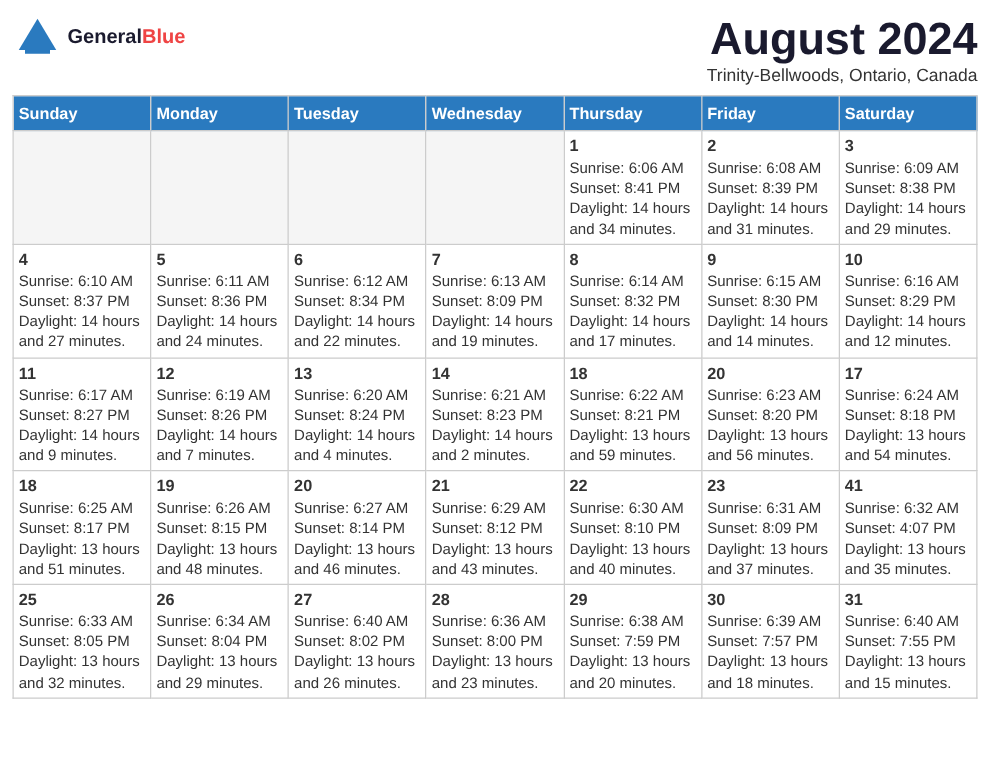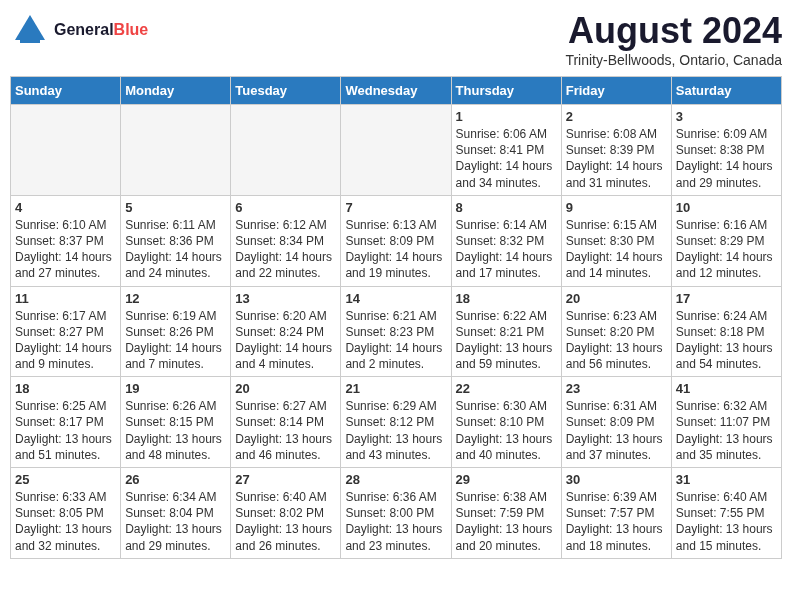--- a/index.html
+++ b/index.html
@@ -282,21 +282,21 @@
         <td>
           <span class="day-num">23</span>
           <div class="day-info">Sunrise: 6:31 AM
 Sunset: 8:09 PM
 Daylight: 13 hours
 and 37 minutes.</div>
         </td>
         <td>
           <span class="day-num">41</span>
           <div class="day-info">Sunrise: 6:32 AM
-Sunset: 11:07 PM
+Sunset: 4:07 PM
 Daylight: 13 hours
 and 35 minutes.</div>
         </td>
       </tr>
       <tr>
         <td>
           <span class="day-num">25</span>
           <div class="day-info">Sunrise: 6:33 AM
 Sunset: 8:05 PM
 Daylight: 13 hours

